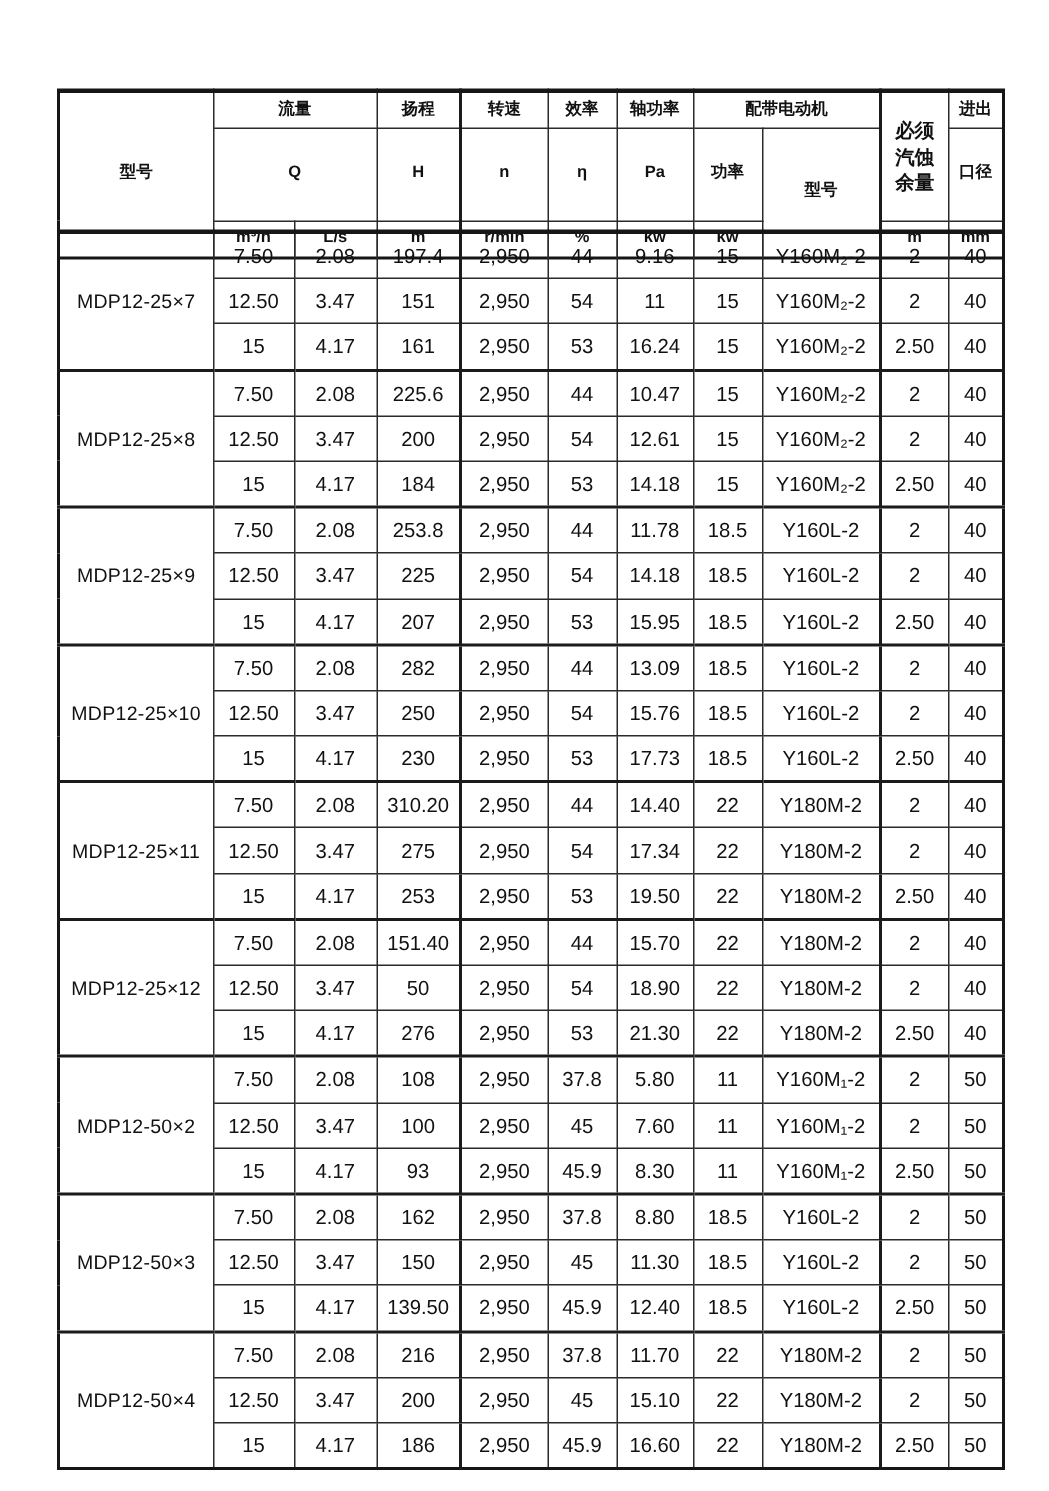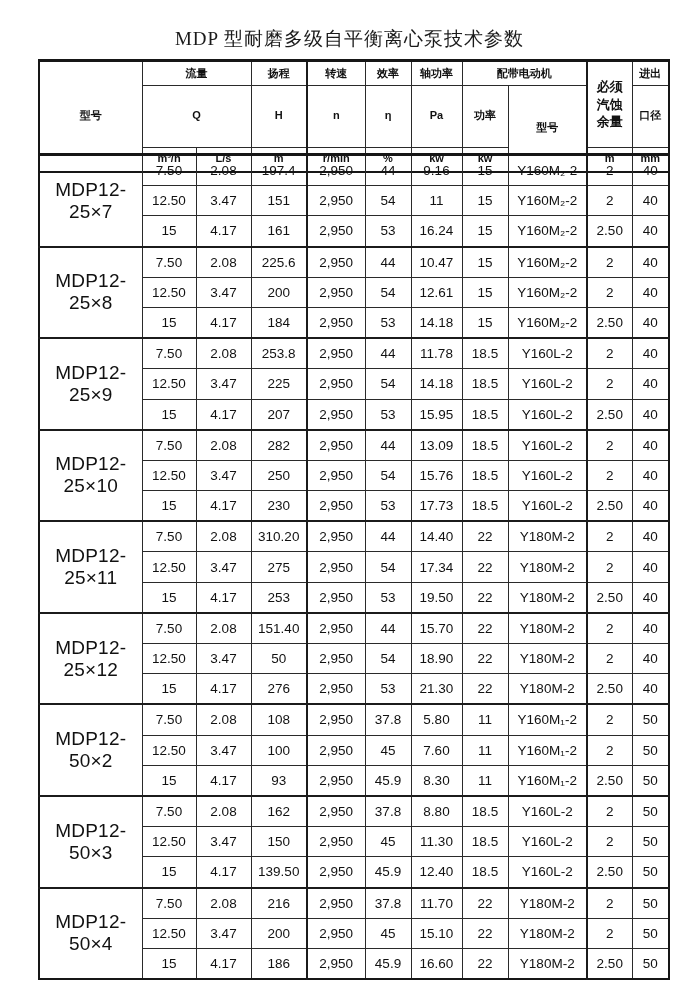--- a/index.html
+++ b/index.html
@@ -12,30 +12,29 @@
             border:2px solid #161616;}
   table.tbl td{border:1px solid #2a2a2a;text-align:center;vertical-align:middle;
                padding:0 1px;overflow:hidden;}
   
   table.hdr{position:absolute;left:38px;top:59px;border-top:3px solid #161616;}
   table.hdr td{height:23px;font-weight:bold;font-size:11px;line-height:1.25;}
   table.hdr td.npsh{line-height:1.35;font-size:13px;padding:16px 3px;}
   
   table.data{position:absolute;left:38px;top:153px;border-top:3px solid #161616;}
   table.data td{height:29.2px;font-size:13.5px;font-weight:normal;}
-  table.data td.model{font-size:19px;letter-spacing:0.2px;margin-top:46px;}
+  table.data td.model{font-size:13px;letter-spacing:0.2px;margin-top:46px;}
   table.data tr.gs td{border-top:2px solid #1b1b1b;}
   td.tl{border-left:2px solid #1b1b1b !important;}
 </style>
 </head>
 <body>
 
 <div class="page">
 
-  <div class="title">MDP 型耐磨多级自平衡离心泵技术参数</div>
 
   <table class="tbl hdr">
     <colgroup>
       <col style="width:103px">
         <col style="width:54px">
         <col style="width:55px">
       <col style="width:56px">
         <col style="width:58px">
         <col style="width:46px">
       <col style="width:51px">

